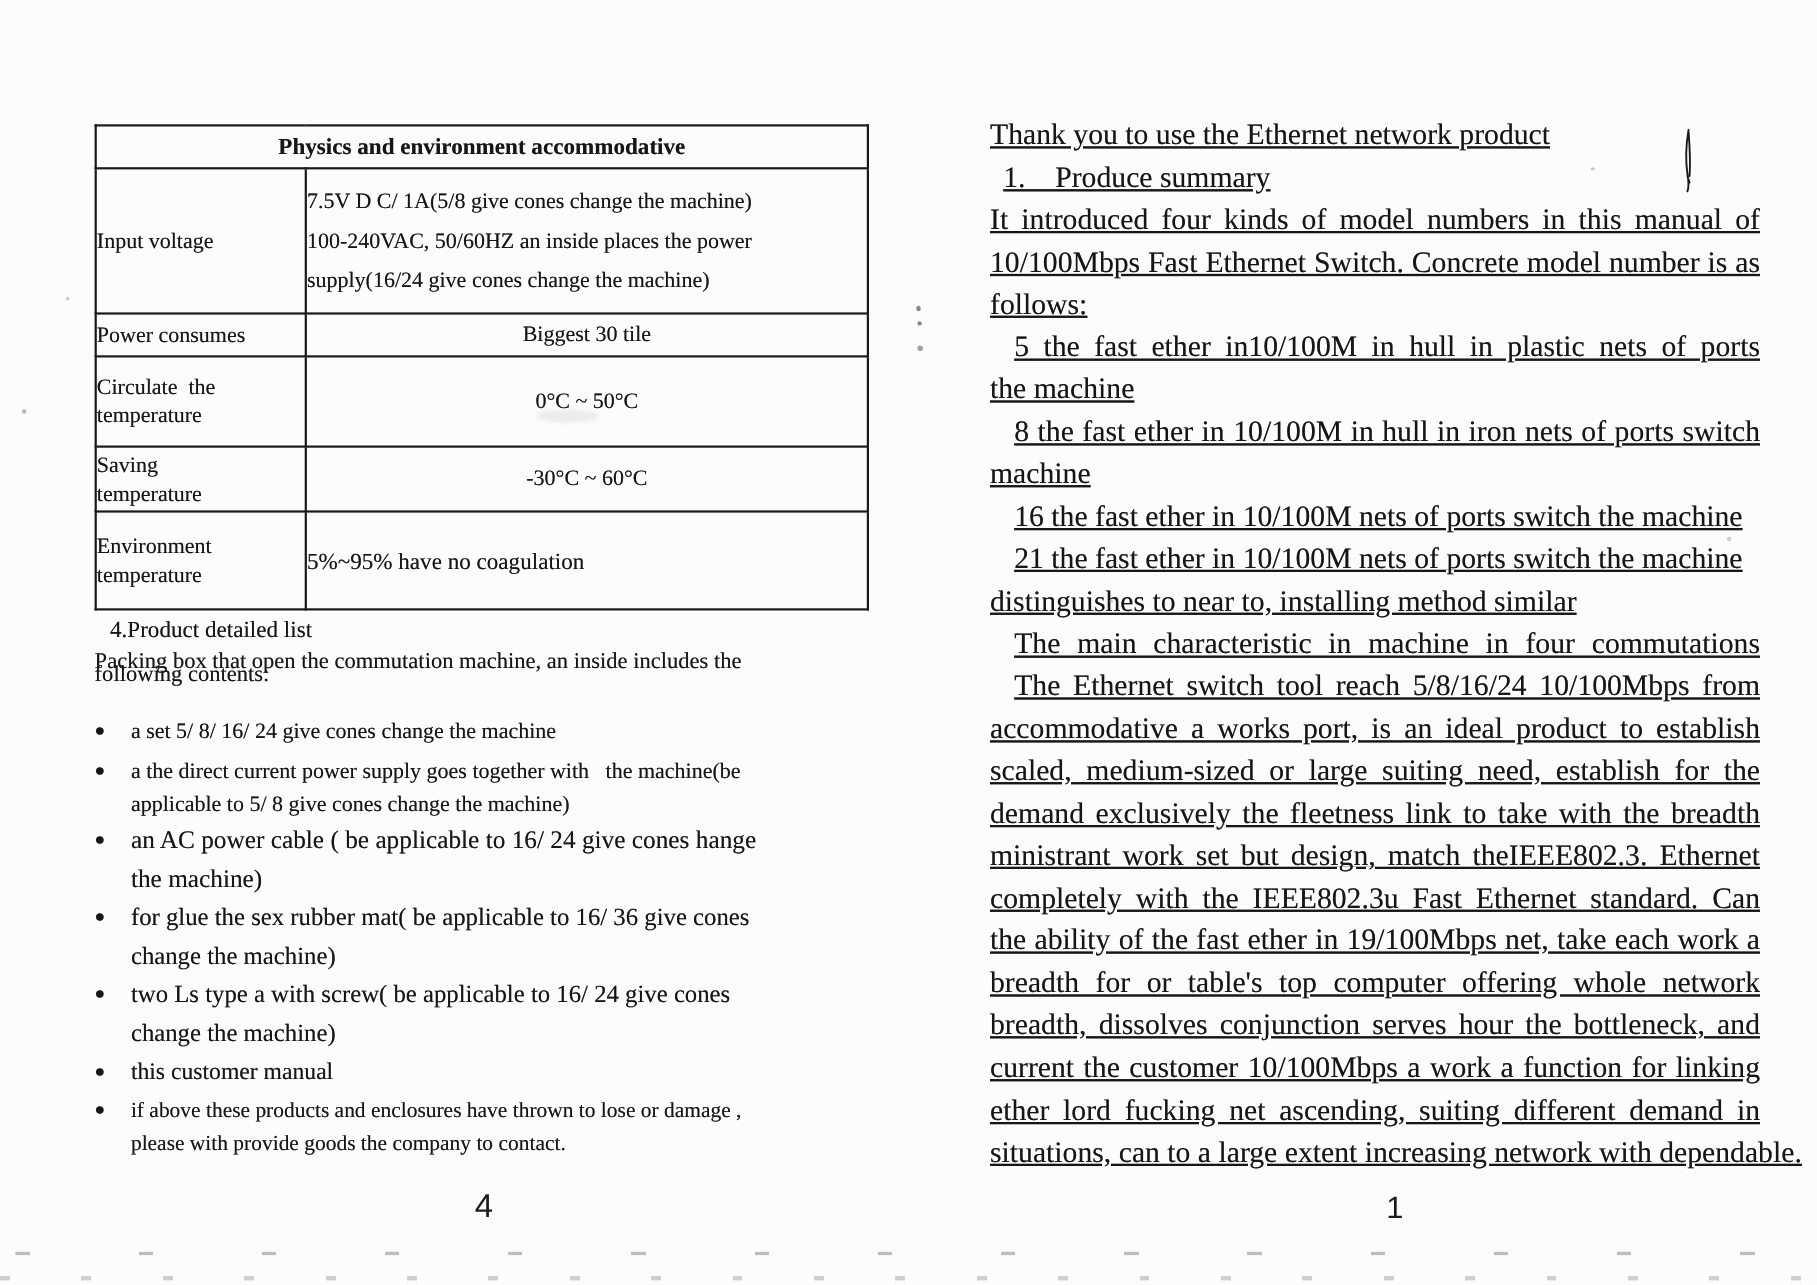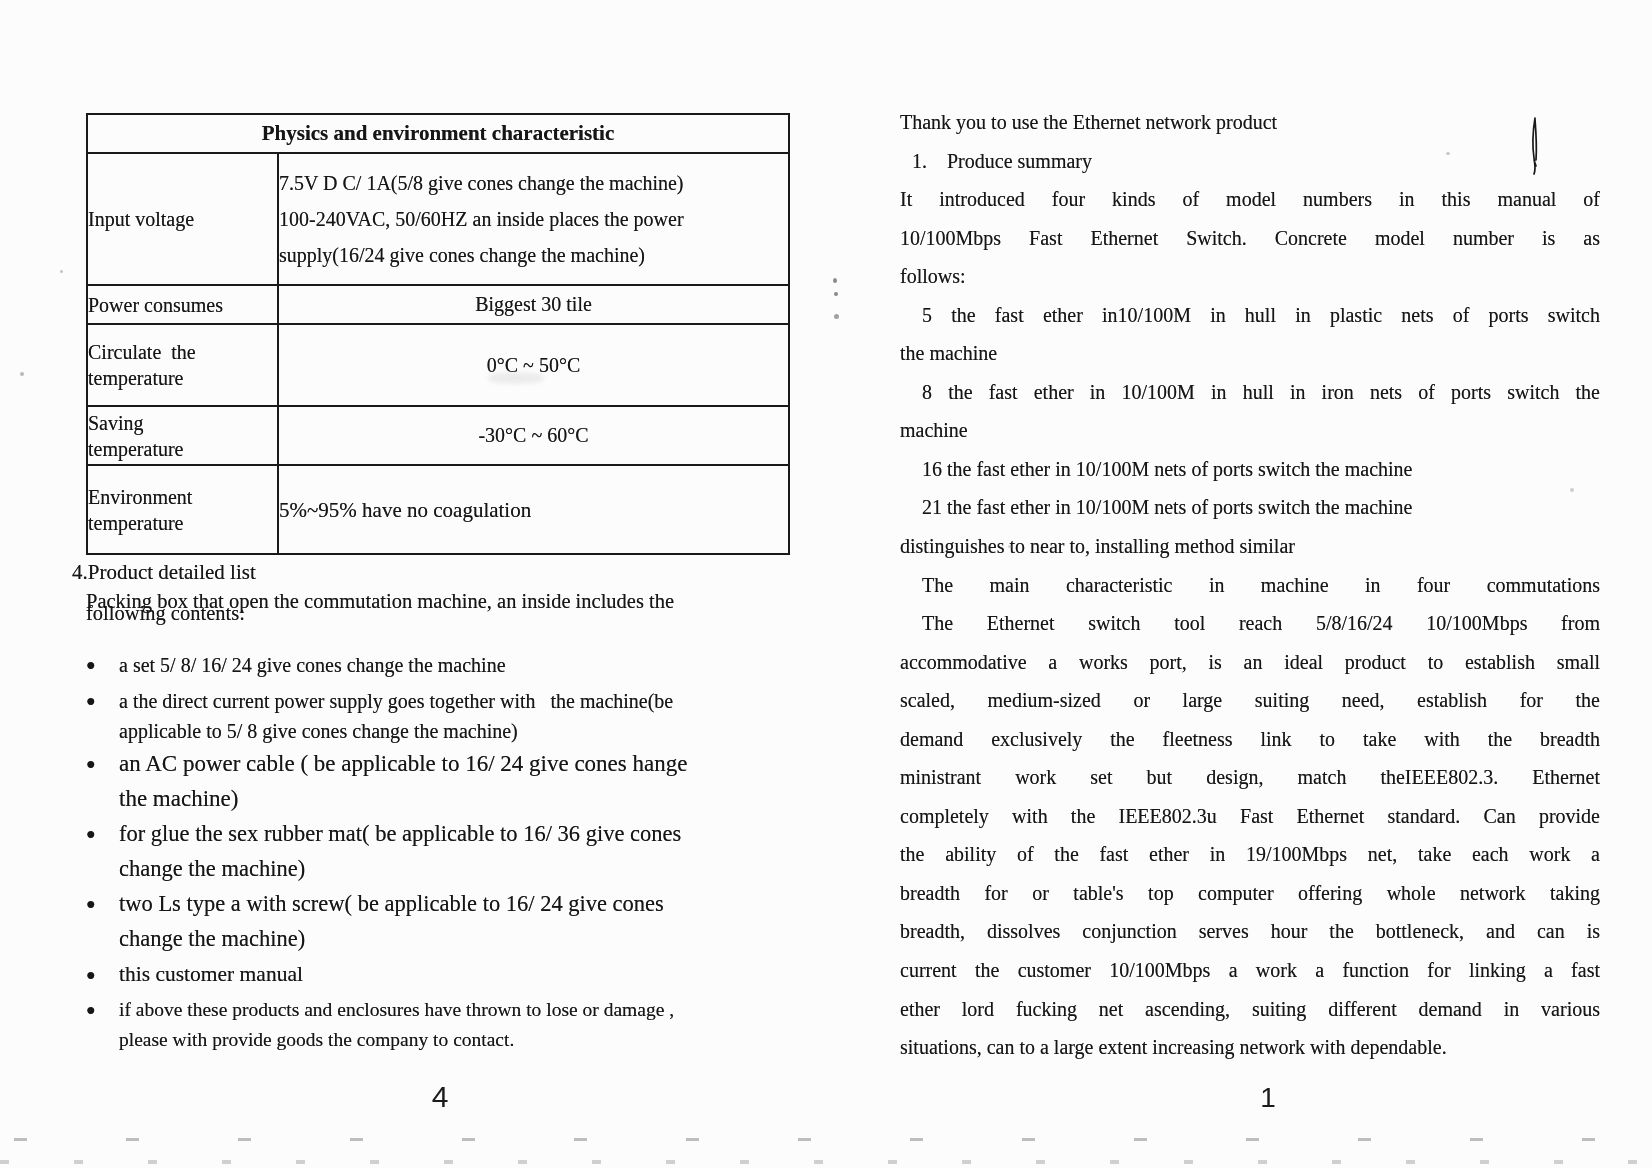--- a/index.html
+++ b/index.html
@@ -19,43 +19,43 @@
     padding:0;box-sizing:border-box;
     text-shadow:0 0 .5px rgba(0,0,0,.55);
   }
   .t-head td{font-weight:bold;font-size:21px;text-align:center;height:39px;}
   .lc{padding-left:18px;line-height:26px;}
   .vl{padding-left:18px;padding-right:30px;line-height:36px;font-size:20.5px;}
   .vc{text-align:center;font-size:20.5px;}
   .row1{height:132px;}.row2{height:39px;}.row3{height:82px;}
   .row4{height:59px;}.row5{height:89px;}
   
-  .sec-title{position:absolute;left:72px;top:560px;font-size:21px;
+  .sec-title{position:absolute;left:100px;top:560px;font-size:21px;
     text-shadow:0 0 .5px rgba(0,0,0,.55);}
   .intro{position:absolute;left:86px;font-size:20.5px;white-space:nowrap;
     text-shadow:0 0 .5px rgba(0,0,0,.55);}
   .intro.i1{top:590px;}.intro.i2{top:602px;}
   .bullets{position:absolute;left:86px;top:650px;width:690px;}
   .bullet{display:flex;align-items:flex-start;
     text-shadow:0 0 .5px rgba(0,0,0,.55);}
   .dot{flex:0 0 33px;width:33px;font-size:16px;line-height:inherit;}
   .bl{flex:1;}
   .bline{white-space:nowrap;}
   .b1,.b2{font-size:20px;line-height:30px;}
   .b2{margin-top:6px;}
   .b3{font-size:23px;line-height:35px;}
   .b4,.b5{font-size:22.5px;line-height:35px;}
   .b6{font-size:21.5px;line-height:33px;margin-top:2px;}
   .b7{font-size:19.5px;line-height:30px;margin-top:4px;}
   .pageno{position:absolute;font-family:"Liberation Sans",sans-serif;color:#1b1b1b;}
   .pn-left{left:424px;top:1080px;font-size:30px;width:32px;text-align:center;}
   .pn-right{left:1252px;top:1082px;font-size:28px;width:32px;text-align:center;}
   
-  .rp-col{position:absolute;left:900px;top:103px;width:700px;font-size:20px;
-    text-shadow:0 0 .45px rgba(0,0,0,.5);}
+  .rp-col{position:absolute;left:900px;top:103px;width:700px;font-size:27px;
+    text-shadow:0 0 .45px rgba(0,0,0,.5);text-decoration:underline;}
   .rl{height:38.55px;line-height:38.55px;white-space:nowrap;}
   .rl.j{white-space:normal;text-align:justify;text-align-last:justify;overflow:hidden;}
   .ind{padding-left:22px;}
   .ind-num{padding-left:12px;}
   .pen-mark{position:absolute;left:1528px;top:116px;}
   
   .speck{position:absolute;background:#8a8a8a;border-radius:50%;}
   .smudge{position:absolute;background:#9a9a9a;opacity:.16;filter:blur(2px);border-radius:45%;}
   .dash-row{position:absolute;height:3px;opacity:.55;}
   .dr1{left:14px;top:1138px;width:1620px;
@@ -70,21 +70,21 @@
 
   <div>
 
     <table class="spec-table">
       <colgroup>
           <col style="width:191px">
           <col style="width:511px">
         </colgroup>
       <tbody>
           <tr class="t-head">
-        <td colspan="2">Physics and environment characteristic</td>
+        <td colspan="2">Physics and environment accommodative</td>
       </tr>
       <tr class="row1">
         <td class="lc">
           <div>Input voltage</div>
         </td>
         <td class="vl">
           <div>7.5V D C/ 1A(5/8 give cones change the machine)</div>
           <div>100-240VAC, 50/60HZ an inside places the power</div>
           <div>supply(16/24 give cones change the machine)</div>
         </td>

